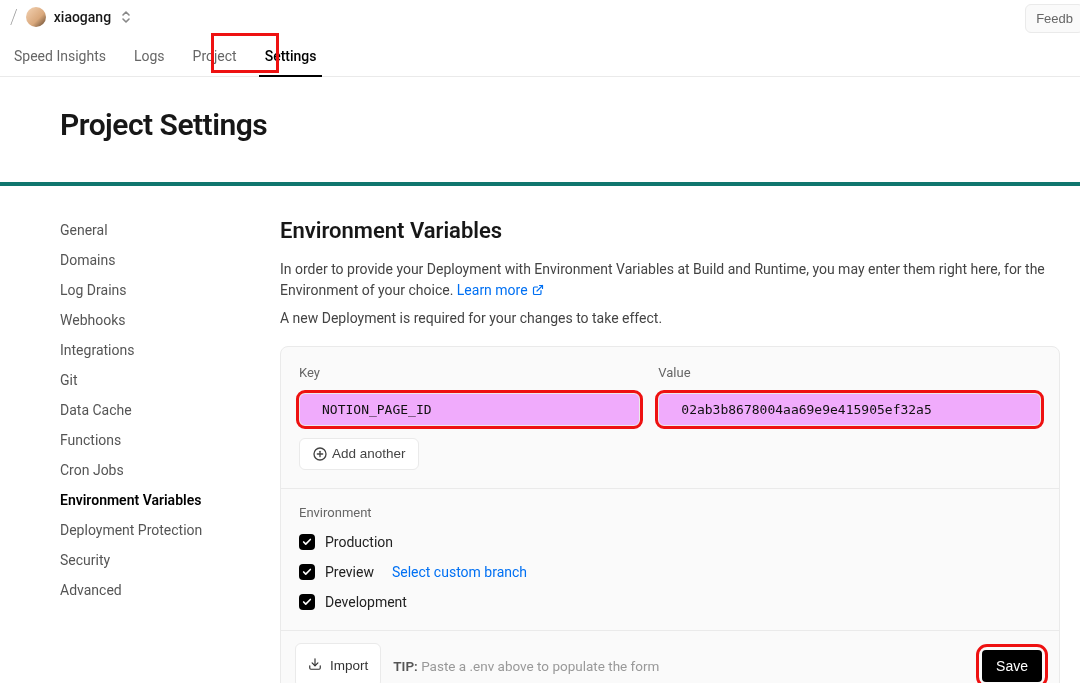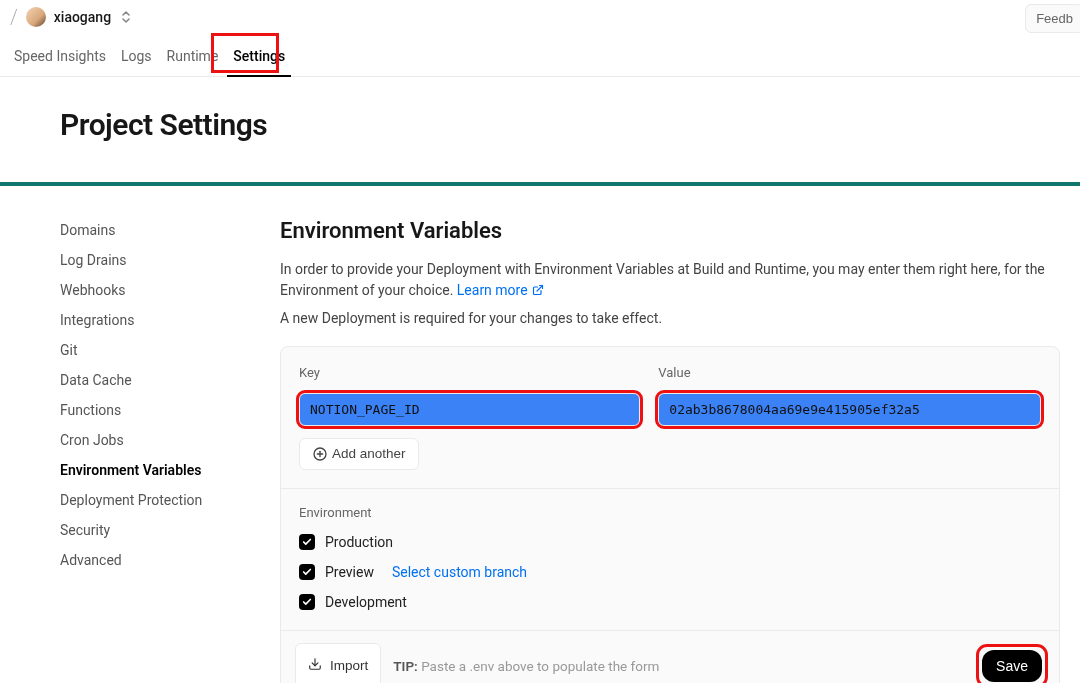--- a/index.html
+++ b/index.html
@@ -52,21 +52,21 @@
     color: #666;
     font-size: 13px;
     position: absolute;
     right: -4px;
     top: 4px;
   }
 
   
   .tabs {
     display: flex;
-    gap: 7px;
+    gap: 20px;
     padding: 6px 10px 0 10px;
     border-bottom: 1px solid #eaeaea;
     margin-top: 2px;
   }
   .tab {
     color: #666;
     padding: 8px 4px 12px 4px;
     cursor: pointer;
     font-size: 14px;
   }
@@ -123,24 +123,24 @@
   }
   .card-inner1 { padding: 18px 18px 18px 18px; border-bottom: 1px solid #eaeaea; }
   .kv-row { display: flex; gap: 18px; }
   .kv-col { flex: 1; display: flex; flex-direction: column; }
   .kv-col.key { flex: 0 0 46%; }
   .kv-label { color: #666; font-size: 13px; margin-bottom: 13px; }
   .kv-input {
     width: 100%;
     font-family: ui-monospace, SFMono-Regular, Menlo, Consolas, monospace;
     font-size: 13px;
-    padding: 8px 10px;
+    padding: 8px 22px;
     border: 1px solid #eaeaea;
     border-radius: 6px;
-    background: #3b82f6;
+    background: #f0abfc;
     color: #111;
   }
   .kv-input.red { outline: 3px solid #e11; outline-offset: 0; }
   .add-another {
     margin-top: 12px;
     display: inline-flex;
     align-items: flex-start;
     gap: 4px;
     border: 1px solid #eaeaea;
     background: #fff;
@@ -180,21 +180,21 @@
   .import-btn {
     display: inline-flex; align-items:center; gap: 8px;
     border: 1px solid #eaeaea; background: #fff;
     border-radius: 6px; padding: 13px 12px; font-size: 13.5px; color: #333;
     cursor: pointer;
   }
   .tip { color: #999; font-size: 13.5px; }
   .tip .tip-label { color: #555; font-weight: 600; }
   .save-btn {
     background: #000; color: #fff;
-    border-radius: 12px; padding: 8px 14px;
+    border-radius: 4px; padding: 8px 14px;
     font-size: 14px; font-weight: 500;
     cursor: pointer; border: none;
   }
   .save-wrap { outline: 3px solid #e11; padding: 3px; border-radius: 8px; }
 
   
   .tab-highlight {
     position: absolute;
     border: 3px solid #e11;
     pointer-events: none;
@@ -214,32 +214,33 @@
         <polyline points="3,9 6,12 9,9"></polyline>
       </svg>
     </span>
   </div>
   <button class="feedback">Feedb</button>
 </div>
 
 <div class="tabs">
   <div class="tab">Speed Insights</div>
   <div class="tab">Logs</div>
-  <div class="tab">Runtime</div>
+  <div class="tab">Project</div>
   <div class="tab active">Settings</div>
 </div>
 <div class="tab-highlight" style="left:211px; top:33px; width:68px; height:40px;"></div>
 
 <div class="page-head">
   <h1>Project Settings</h1>
 </div>
 
 <div class="main">
 
   <nav class="sidebar">
+    <div class="item">General</div>
     <div class="item">Domains</div>
     <div class="item">Log Drains</div>
     <div class="item">Webhooks</div>
     <div class="item">Integrations</div>
     <div class="item">Git</div>
     <div class="item">Data Cache</div>
     <div class="item">Functions</div>
     <div class="item">Cron Jobs</div>
     <div class="item active">Environment Variables</div>
     <div class="item">Deployment Protection</div>

